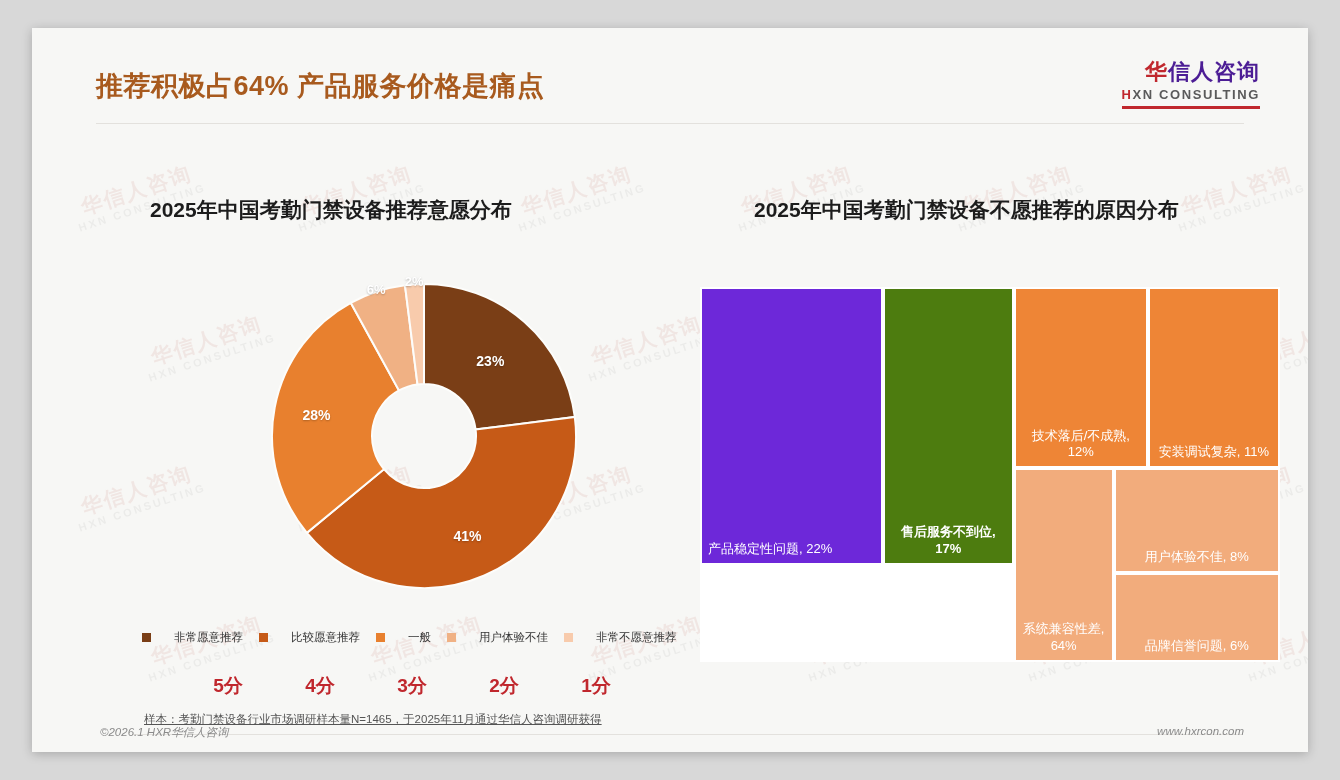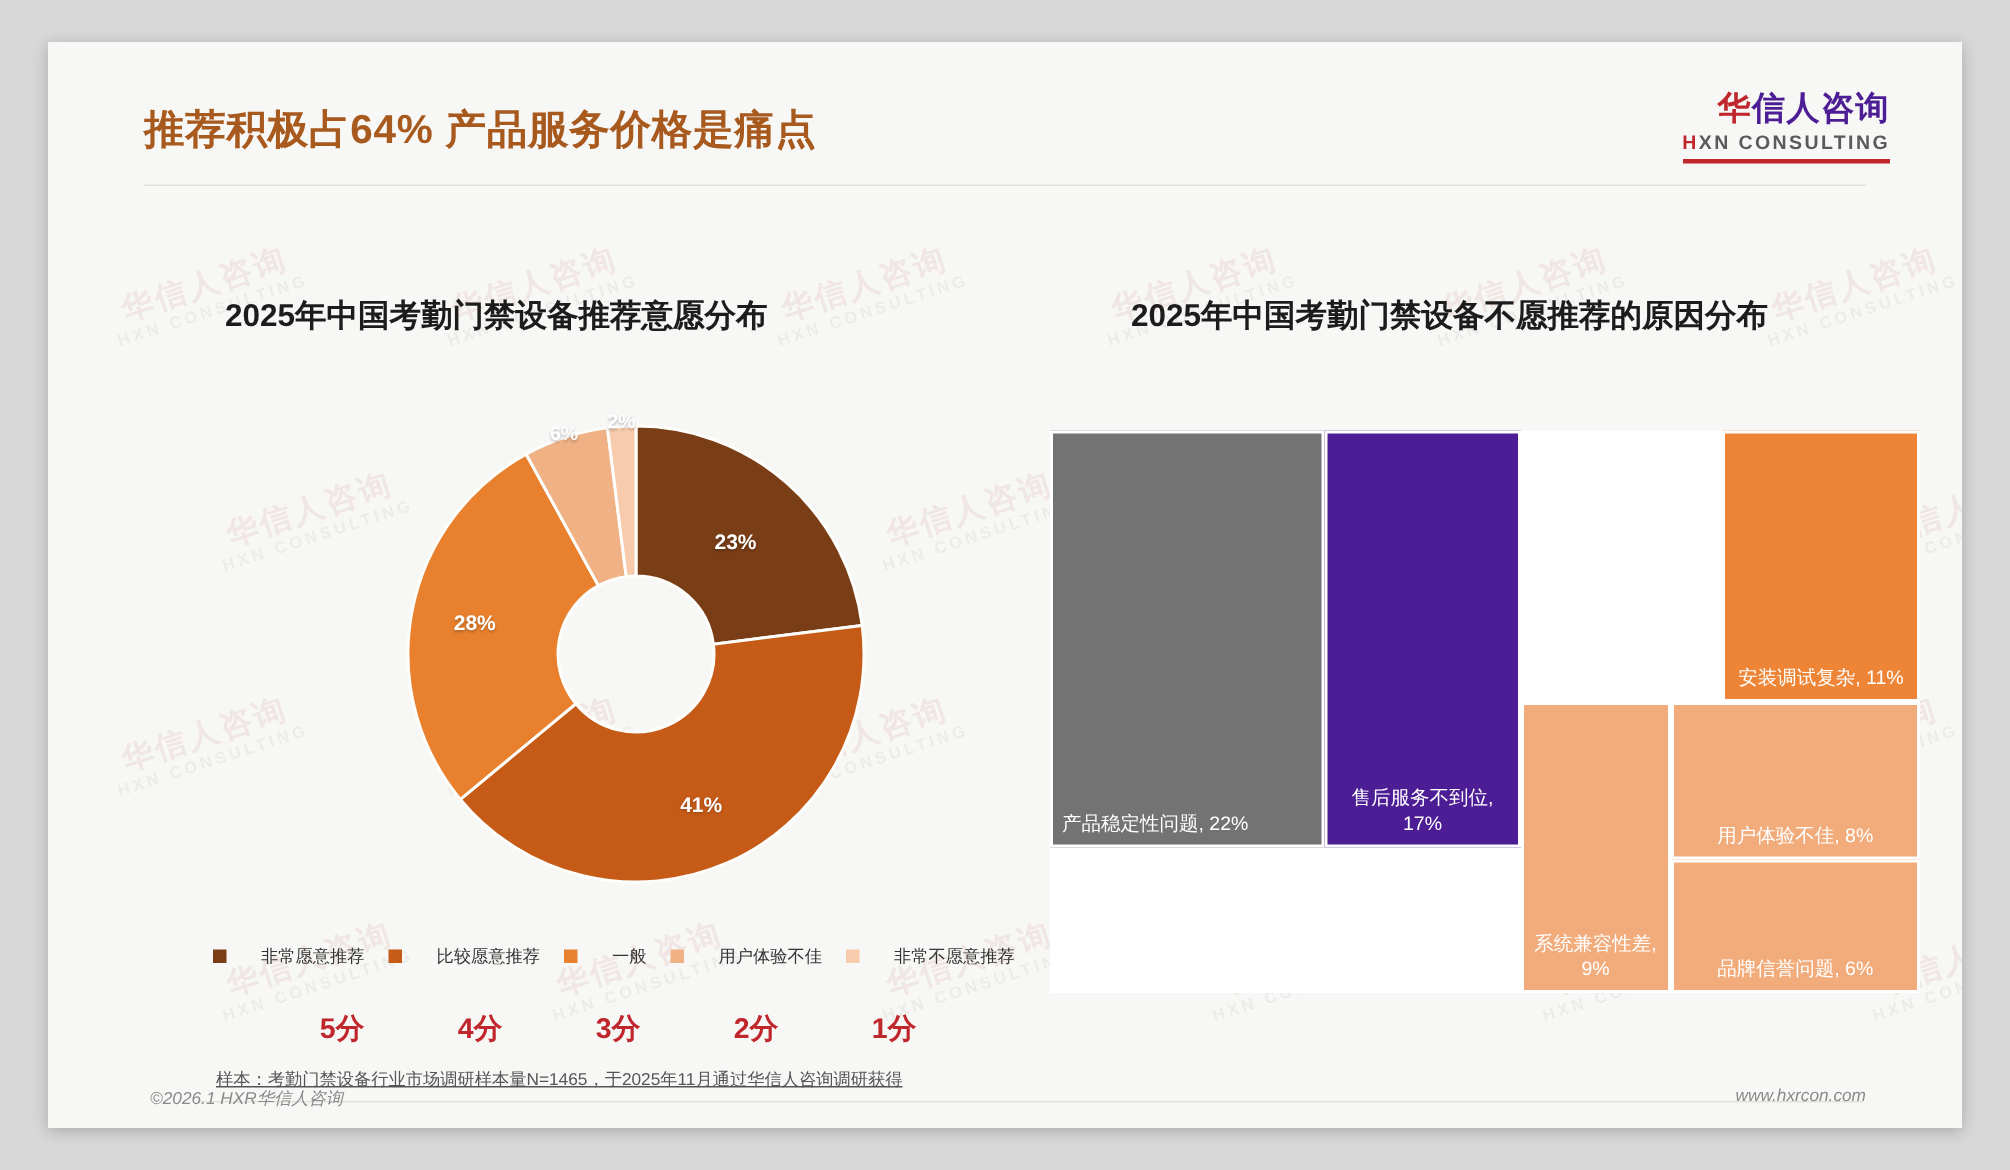--- a/index.html
+++ b/index.html
@@ -303,31 +303,34 @@
 
   <div id="scores">
       <div class="score-item">5分</div>
       <div class="score-item">4分</div>
       <div class="score-item">3分</div>
       <div class="score-item">2分</div>
       <div class="score-item">1分</div>
     </div>
 
   <div id="treemap">
-      <div class="tm-cell al-left" style="left: 0px; top: 0px; width: 182.99px; height: 277.988px; background: #737373;">
+      <div class="tm-cell al-left" style="left: 0px; top: 0px; width: 182.99px; height: 277.988px; background: #6d28d9;">
         <span class="tm-label">产品稳定性问题, 22%</span>
       </div>
-      <div class="tm-cell" style="left: 182.99px; top: 0px; width: 130.674px; height: 277.988px; background: #4c1d95;">
+      <div class="tm-cell" style="left: 182.99px; top: 0px; width: 130.674px; height: 277.988px; background: #4d7c0f; font-weight: bold;">
         <span class="tm-label">售后服务不到位, 17%</span>
+      </div>
+      <div class="tm-cell" style="left: 313.664px; top: 0px; width: 134.328px; height: 181.012px; background: rgb(238, 133, 54);">
+        <span class="tm-label">技术落后/不成熟, 12%</span>
       </div>
       <div class="tm-cell" style="left: 447.992px; top: 0px; width: 132.008px; height: 181.012px; background: rgb(238, 133, 54);">
         <span class="tm-label">安装调试复杂, 11%</span>
       </div>
       <div class="tm-cell" style="left: 313.664px; top: 181.012px; width: 99.992px; height: 193.987px; background: rgb(242, 172, 124);">
-        <span class="tm-label">系统兼容性差, 9%</span>
+        <span class="tm-label">系统兼容性差, 64%</span>
       </div>
       <div class="tm-cell" style="left: 413.656px; top: 181.012px; width: 166.344px; height: 105px; background: rgb(242, 172, 124);">
         <span class="tm-label">用户体验不佳, 8%</span>
       </div>
       <div class="tm-cell" style="left: 413.656px; top: 286.012px; width: 166.344px; height: 88.9875px; background: rgb(242, 172, 124);">
         <span class="tm-label">品牌信誉问题, 6%</span>
       </div>
     </div>
 
   <div id="note-rule"></div>

